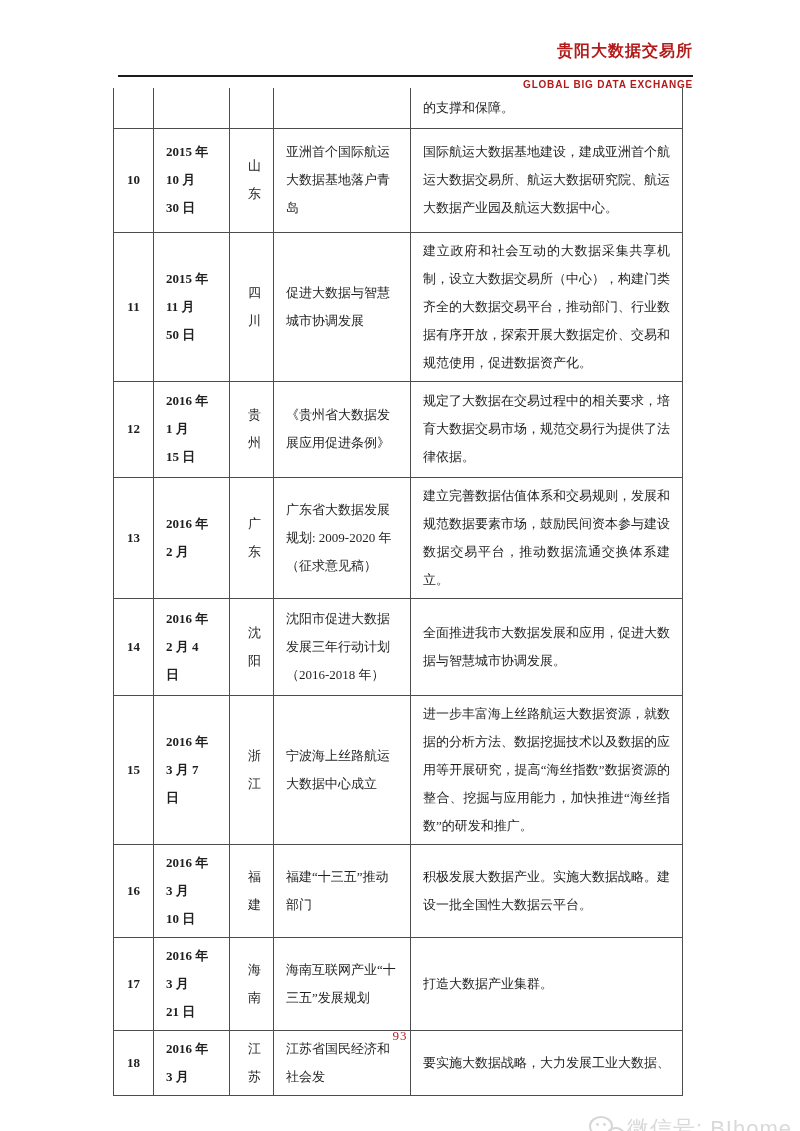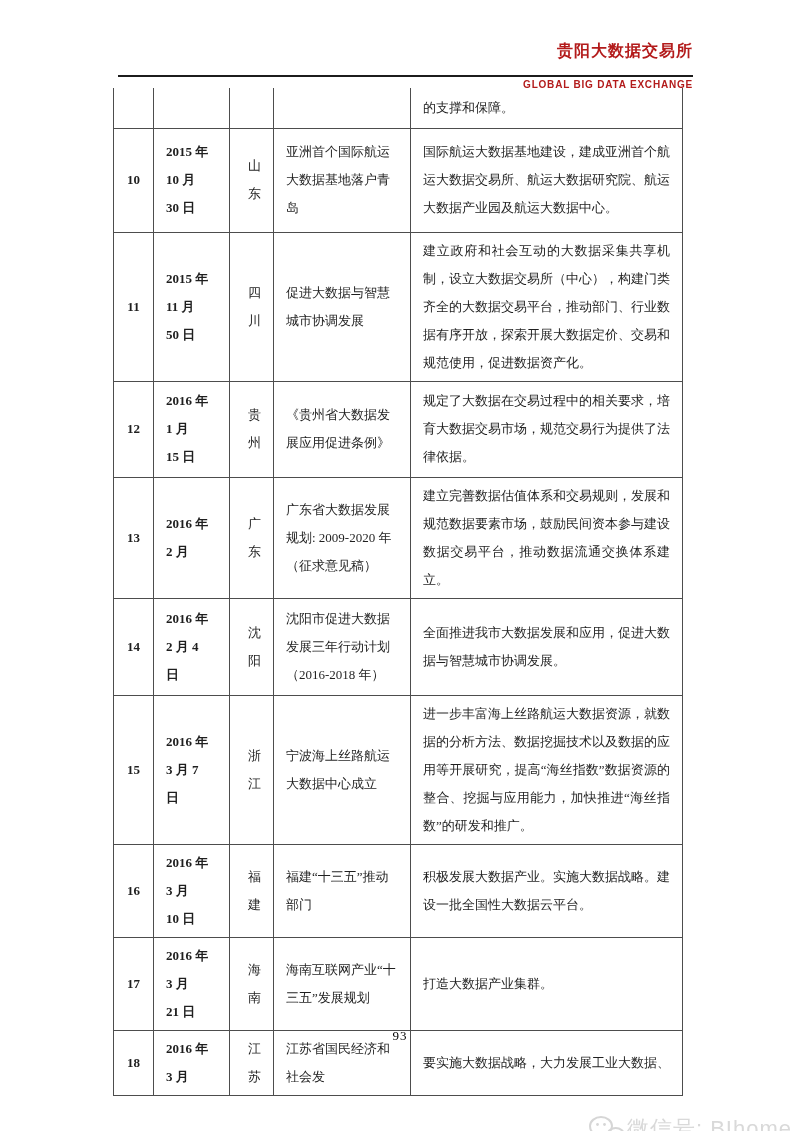--- a/index.html
+++ b/index.html
@@ -54,21 +54,21 @@
   td.c-region{text-align:right;padding:4px 2px;}
   td.c-policy{text-align:left;padding:4px 3px;}
   td.c-desc{text-align:justify;padding:4px 10px;}
   tr.h40{height:40px;} tr.h104{height:104px;} tr.h135{height:135px;}
   tr.h96{height:96px;}  tr.h115{height:115px;} tr.h97{height:97px;}
   tr.h137{height:137px;} tr.h75{height:75px;}  tr.h65{height:65px;}
   tr.h50{height:50px;}
   
   .page-number{
     position:absolute;top:1028px;left:0;width:800px;
-    text-align:center;font-size:13px;color:#000000;letter-spacing:1px;
+    text-align:center;font-size:13px;color:#b91c1c;letter-spacing:1px;
   }
   .watermark{
     position:absolute;top:1114px;right:8px;
     display:flex;
     color:var(--watermark);
     font-family:"Liberation Sans","DejaVu Sans",sans-serif;
     font-size:22px;letter-spacing:1px;
     text-shadow:0 1px 0 #ffffff;
     user-select:none;
   }

